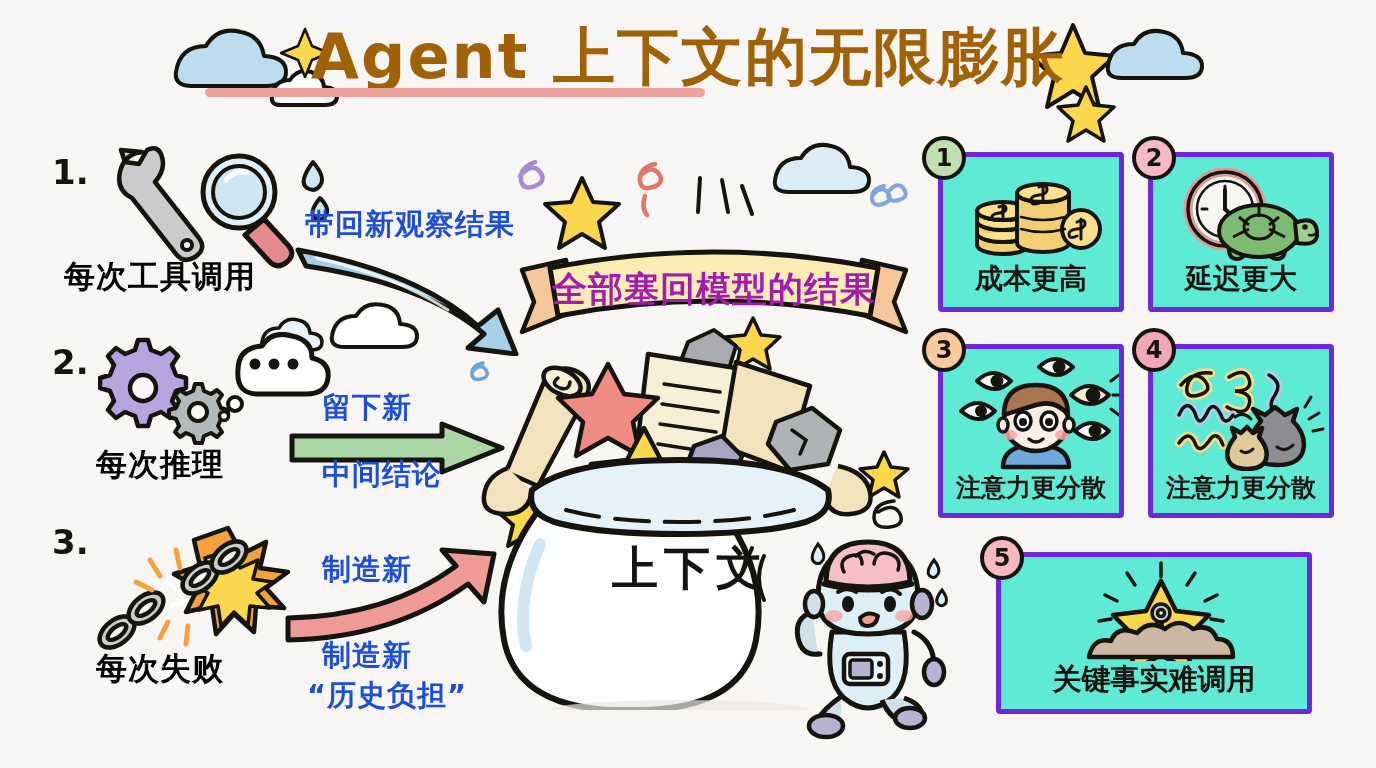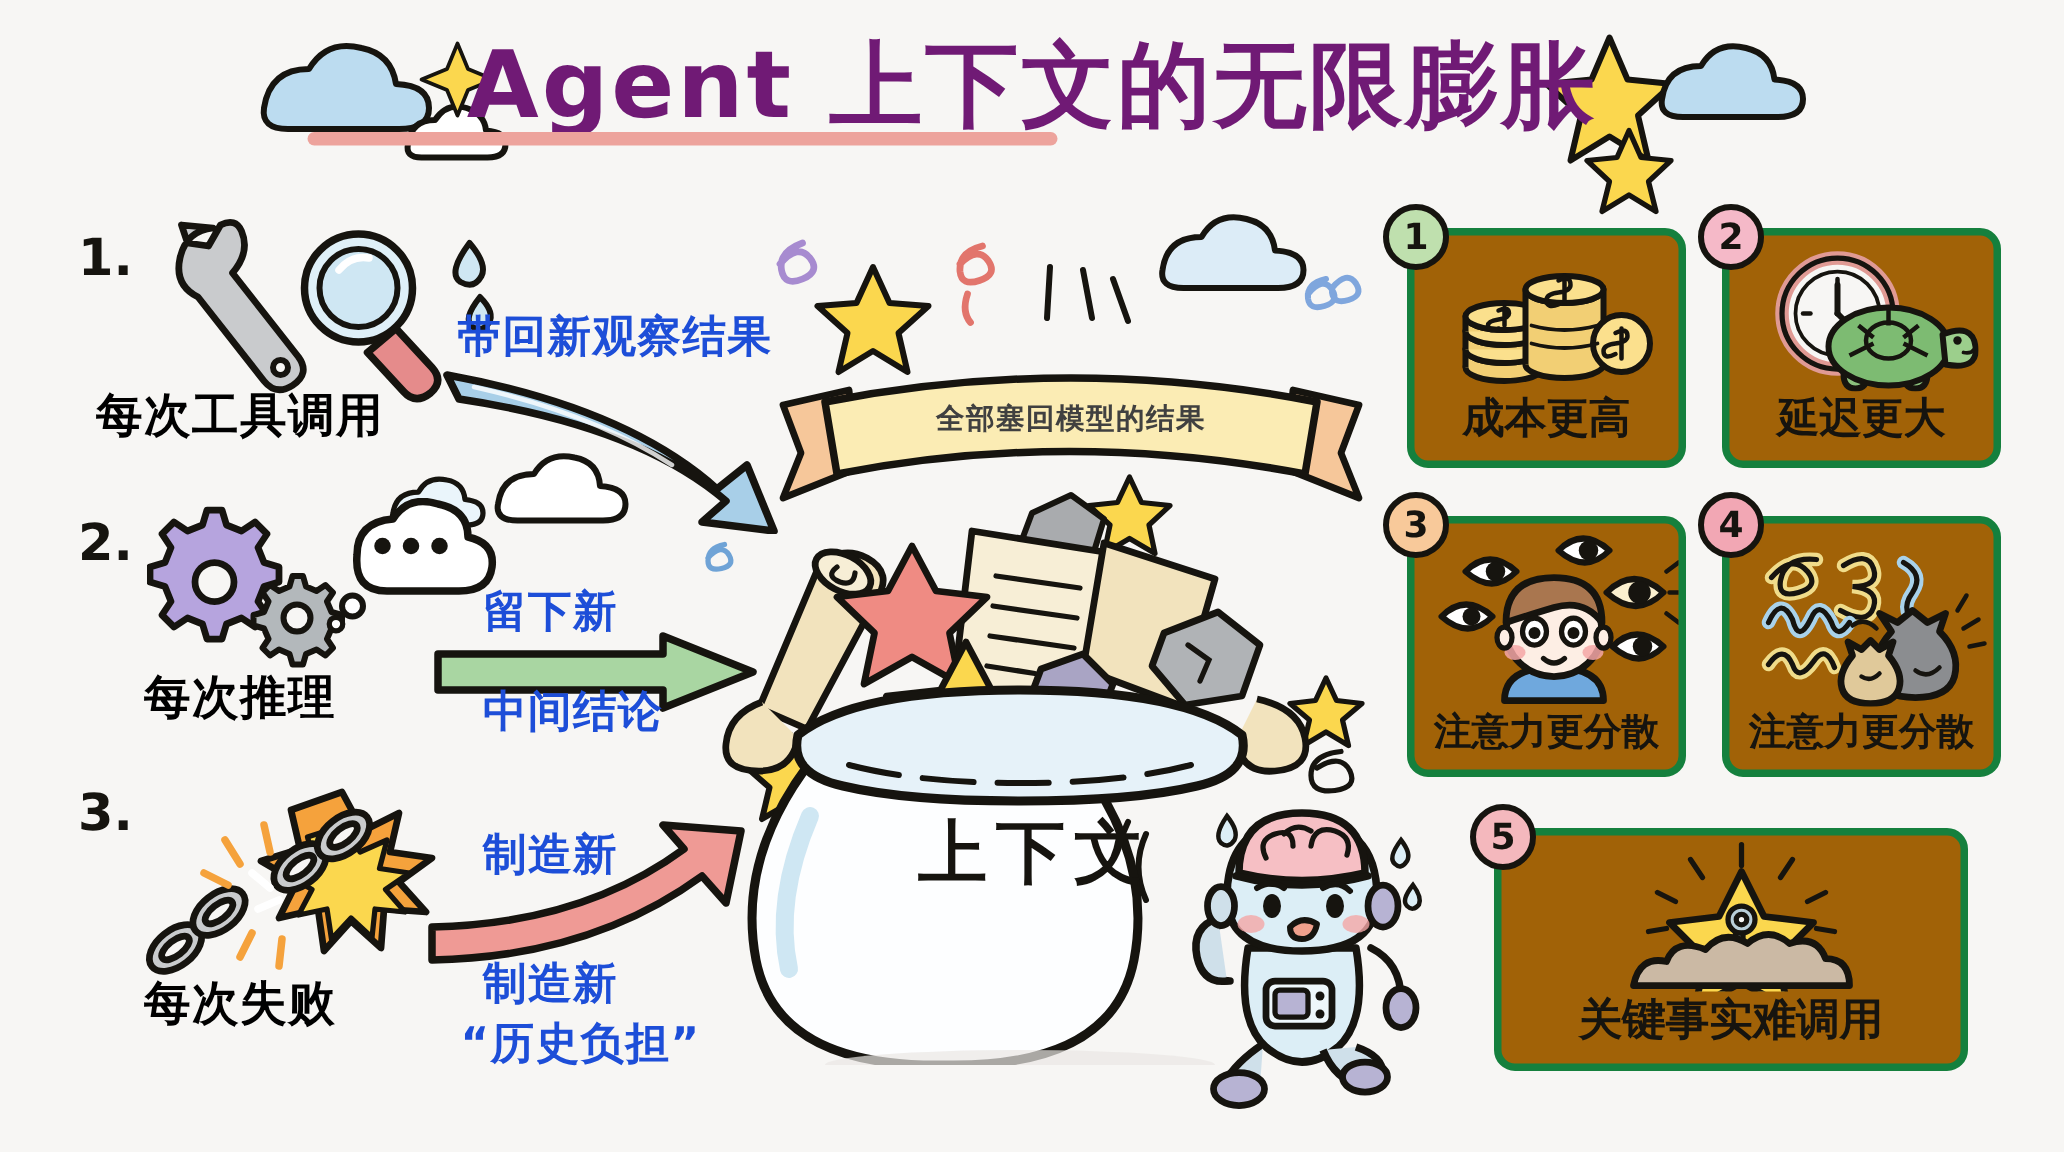--- a/index.html
+++ b/index.html
@@ -24,21 +24,21 @@
     left: 0; top: 22px; width: 1376px;
     text-align: center;
     pointer-events: none;
   }
   #title-text {
     display: inline-block;
     position: relative;
     font-family: "DejaVu Sans", sans-serif;
     font-size: 62px;
     font-weight: 700;
-    color: #701a75;
+    color: #a16207;
     letter-spacing: 2px;
     line-height: 1.12;
     white-space: nowrap;
     text-align: right;
   }
   #title-underline {
     position: absolute;
     left: 205px;
     bottom: -6px;
     width: 500px;
@@ -75,43 +75,43 @@
     font-family: "DejaVu Sans", sans-serif;
     font-weight: 700;
     color: #1d4ed8;
     white-space: nowrap;
     letter-spacing: 1px;
   }
 
   
   #banner-text {
     font-family: "DejaVu Sans", sans-serif;
-    font-size: 19px;
+    font-size: 35px;
     font-weight: 700;
-    color: #404040;
+    color: #a21caf;
     letter-spacing: 1px;
     white-space: nowrap;
   }
 
   
   #bag-label {
     font-family: "DejaVu Sans", sans-serif;
     font-size: 46px;
     font-weight: 700;
     color: #16140f;
     letter-spacing: 6px;
     white-space: nowrap;
   }
 
   
   .card {
     position: absolute;
-    background: #a16207;
-    border: 5px solid #15803d;
-    border-radius: 14px;
+    background: #5eead4;
+    border: 5px solid #6d28d9;
+    border-radius: 4px;
     box-sizing: border-box;
   }
   .card-caption {
     position: absolute;
     left: 0; right: 0;
     bottom: 9px;
     text-align: center;
     font-family: "DejaVu Sans", sans-serif;
     font-weight: 700;
     color: #16140f;

